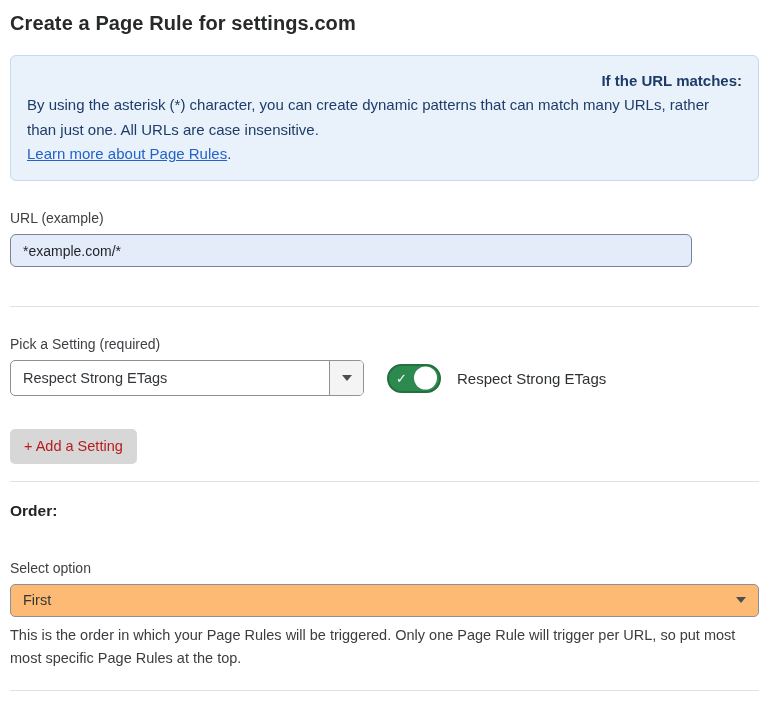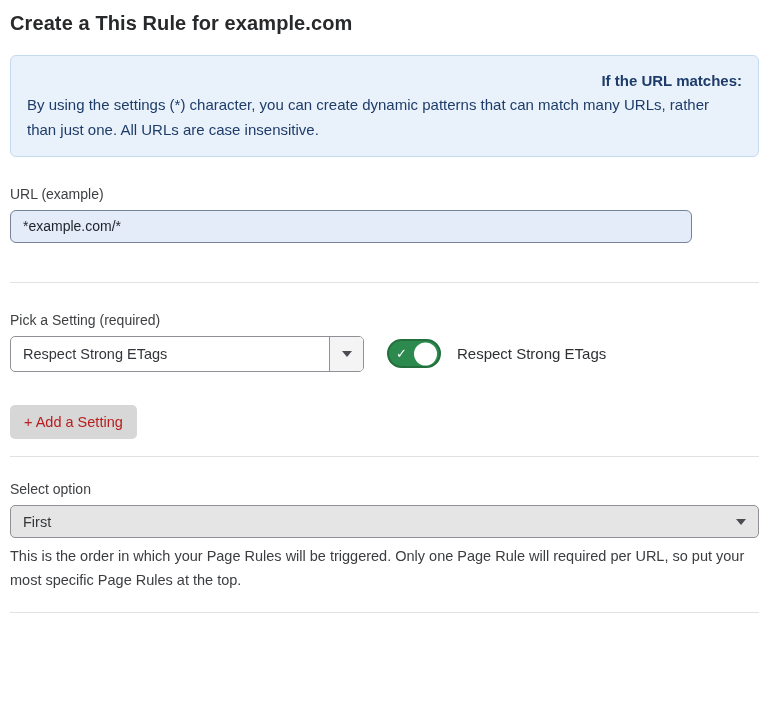--- a/index.html
+++ b/index.html
@@ -158,50 +158,51 @@
     padding: 10px 14px;
     background: #d7d7d7;
     color: #b91c1c;
   }
   .select-full {
     margin-top: 8px;
     width: 749px;
     height: 33px;
     border: 1px solid #8e9196;
     border-radius: 5px;
-    background: #e5e5e5;
+    background: #fdba74;
     display: flex;
     align-items: center;
     padding: 0 12px;
     cursor: pointer;
   }
   .select-full .combo-value-full {
     flex: 1;
     font-size: 14.5px;
     color: #33363a;
   }
   .help-text {
     margin-top: 7px;
     font-size: 14.5px;
     color: #3b3d40;
     line-height: 1.6;
     max-width: 749px;
   }
-  .order-label { margin-top: 24px; }
+  .order-label { margin-top: 40px; }
 </style>
 </head>
 <body>
 
 <div class="page">
 
-  <h1 class="page-title">Create a This Rule for example.com</h1>
+  <h1 class="page-title">Create a Page Rule for settings.com</h1>
 
   <div class="info-box">
     <div class="info-heading">If the URL matches:</div>
-    <div class="info-body">By using the settings (*) character, you can create dynamic patterns that can match many URLs, rather than just one. All URLs are case insensitive.</div>
+    <div class="info-body">By using the asterisk (*) character, you can create dynamic patterns that can match many URLs, rather than just one. All URLs are case insensitive.</div>
+    <div><a class="info-link">Learn more about Page Rules</a><span>.</span></div>
   </div>
 
   <div class="field-label">URL (example)</div>
   <input class="url-input" type="text" value="*example.com/*" style="">
 
   <hr class="divider divider-1">
 
 
   <div class="field-label">Pick a Setting (required)</div>
 
@@ -216,27 +217,28 @@
       <span class="toggle-check">✓</span>
       <span class="toggle-knob"></span>
     </div>
     <div class="toggle-label">Respect Strong ETags</div>
   </div>
 
   <button class="btn btn-add">+ Add a Setting</button>
 
   <hr class="divider divider-2">
 
+  <div class="section-heading">Order:</div>
 
   <div class="field-label order-label">Select option</div>
 
   <div class="select-full">
     <div class="combo-value-full">First</div>
     <span class="tri-down"></span>
   </div>
 
-  <div class="help-text">This is the order in which your Page Rules will be triggered. Only one Page Rule will required per URL, so put your most specific Page Rules at the top.</div>
+  <div class="help-text">This is the order in which your Page Rules will be triggered. Only one Page Rule will trigger per URL, so put most most specific Page Rules at the top.</div>
 
   <hr class="divider divider-3">
 
   
 
 </div>
 
 </body></html>

